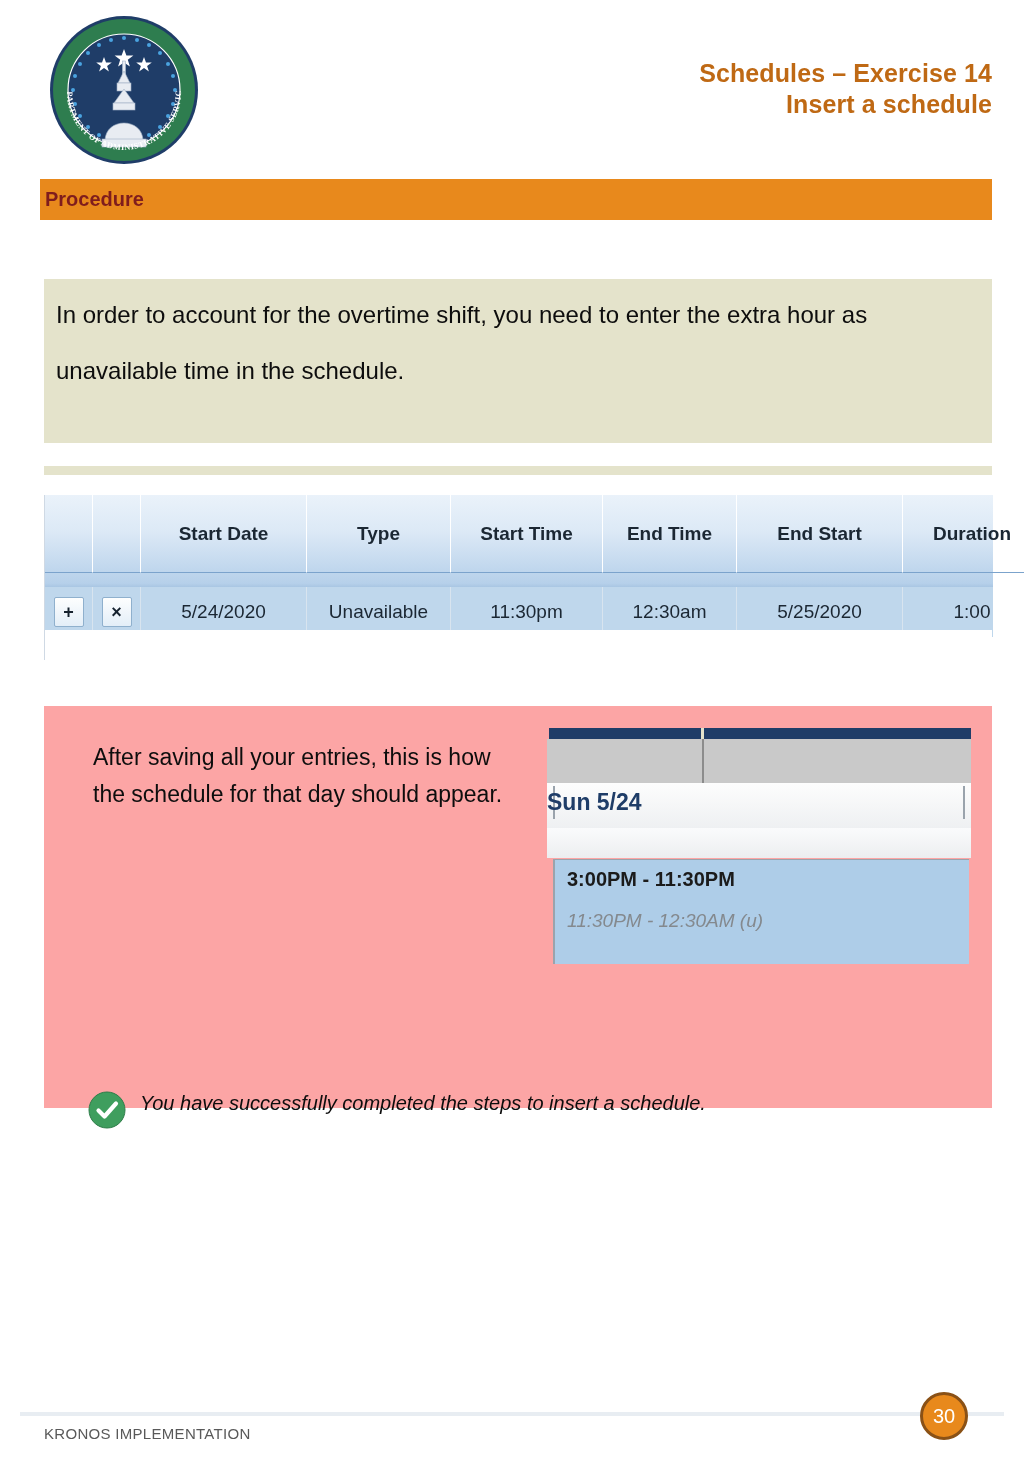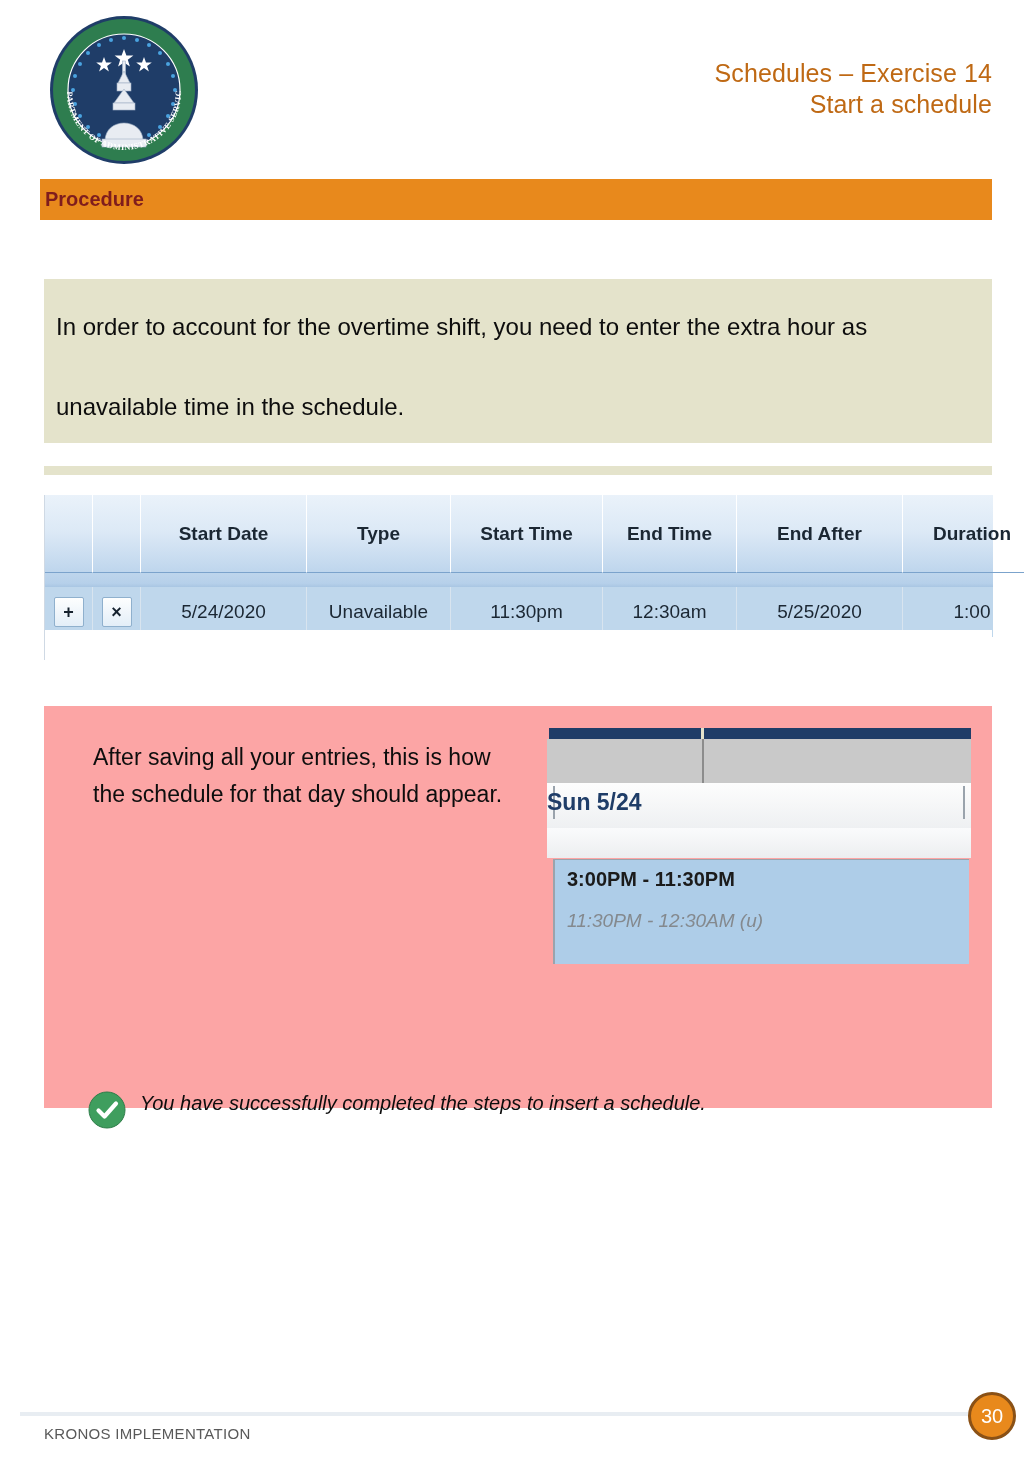--- a/index.html
+++ b/index.html
@@ -28,21 +28,21 @@
     width: 154px; height: 154px;
   }
   #logo-seal svg { display: block; }
 
   #header-title {
     position: absolute;
     right: 32px;
     top: 58px;
     text-align: right;
     color: #bf6914;
-    font-weight: normal;
+    font-weight: bold;
     font-size: 25px;
     line-height: 31px;
     letter-spacing: 0.1px;
   }
   #header-title .line2 { display: block; }
 
   
   #procedure-banner {
     position: absolute;
     left: 40px; top: 179px;
@@ -63,21 +63,21 @@
     left: 44px; top: 279px;
     width: 948px; height: 164px;
     background: #e4e3cb;
   }
   #instruction-box .text {
     position: absolute;
     left: 12px; top: 8px;
     width: 900px;
     font-size: 24px;
     color: #0d0d0d;
-    line-height: 80px;
+    line-height: 56px;
   }
 
   
   #beige-strip {
     position: absolute;
     left: 44px; top: 466px;
     width: 948px; height: 9px;
     background: #e4e3cb;
   }
 
@@ -288,21 +288,21 @@
   }
   #footer-label {
     position: absolute;
     left: 44px; top: 1425px;
     font-size: 15px;
     color: #595959;
     letter-spacing: 0.3px;
   }
   #page-badge {
     position: absolute;
-    left: 968px; top: 1392px;
+    left: 920px; top: 1392px;
     width: 48px; height: 48px;
     border-radius: 50%;
     background: #e8891c;
     border: 3px solid #8a5116;
     box-sizing: border-box;
     display: flex;
     align-items: center;
     justify-content: center;
     color: #ffffff;
     font-size: 20px;
@@ -365,21 +365,21 @@
         <textPath href="#arcTop" startOffset="50%" text-anchor="middle">CONNECTICUT</textPath>
       </text>
       <text font-family="'Liberation Serif', serif" font-size="8.2" font-weight="bold" fill="#ffffff" letter-spacing="0.5">
         <textPath href="#arcBot" startOffset="50%" text-anchor="middle">DEPARTMENT OF ADMINISTRATIVE SERVICES</textPath>
       </text>
     </svg>
   </div>
 
   <div id="header-title">
     <span>Schedules – Exercise 14</span>
-    <span class="line2">Start a schedule</span>
+    <span class="line2">Insert a schedule</span>
   </div>
 </div>
 
 <div id="procedure-banner">
   <span class="label">Procedure</span>
 </div>
 
 <div id="instruction-box">
   <div class="text">In order to account for the overtime shift, you need to enter the extra hour as unavailable time in the schedule.</div>
 </div>
@@ -387,21 +387,21 @@
 <div id="beige-strip"></div>
 
 <div id="schedule-table">
   <div class="row head-row">
     <div class="cell c-btn1"></div>
     <div class="cell c-btn2"></div>
     <div class="cell c-startdate">Start Date</div>
     <div class="cell c-type">Type</div>
     <div class="cell c-starttime">Start Time</div>
     <div class="cell c-endtime">End Time</div>
-    <div class="cell c-enddate">End After</div>
+    <div class="cell c-enddate">End Start</div>
     <div class="cell c-duration">Duration</div>
   </div>
   <div class="row data-row">
     <div class="cell c-btn1">
       <span class="mini-btn">+</span>
     </div>
     <div class="cell c-btn2">
       <span class="mini-btn">×</span>
     </div>
     <div class="cell c-startdate">5/24/2020</div>

